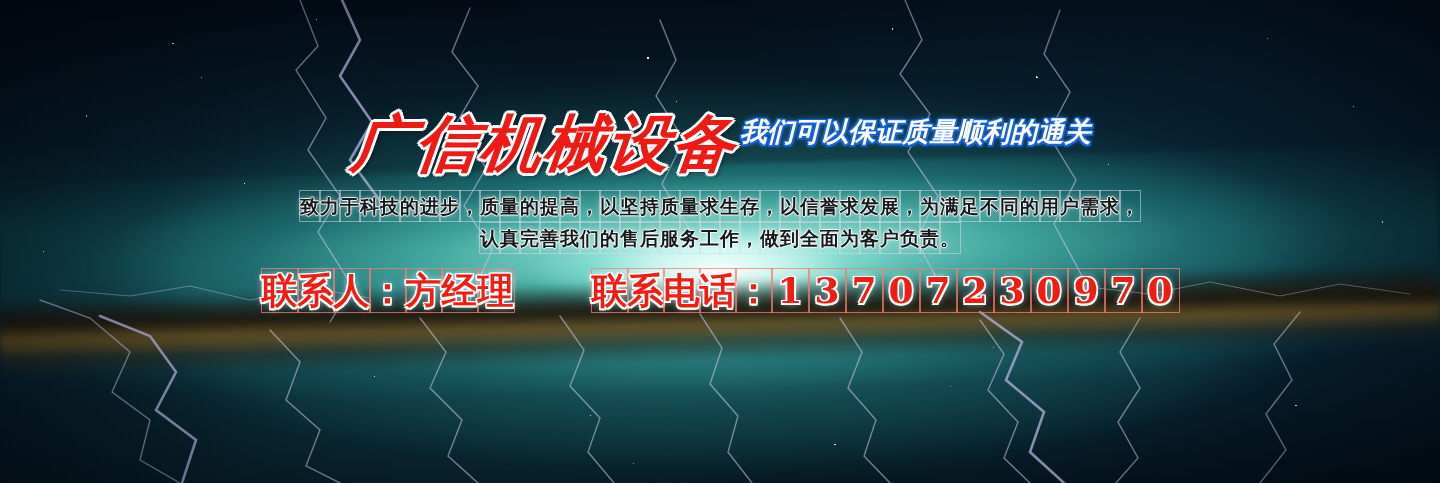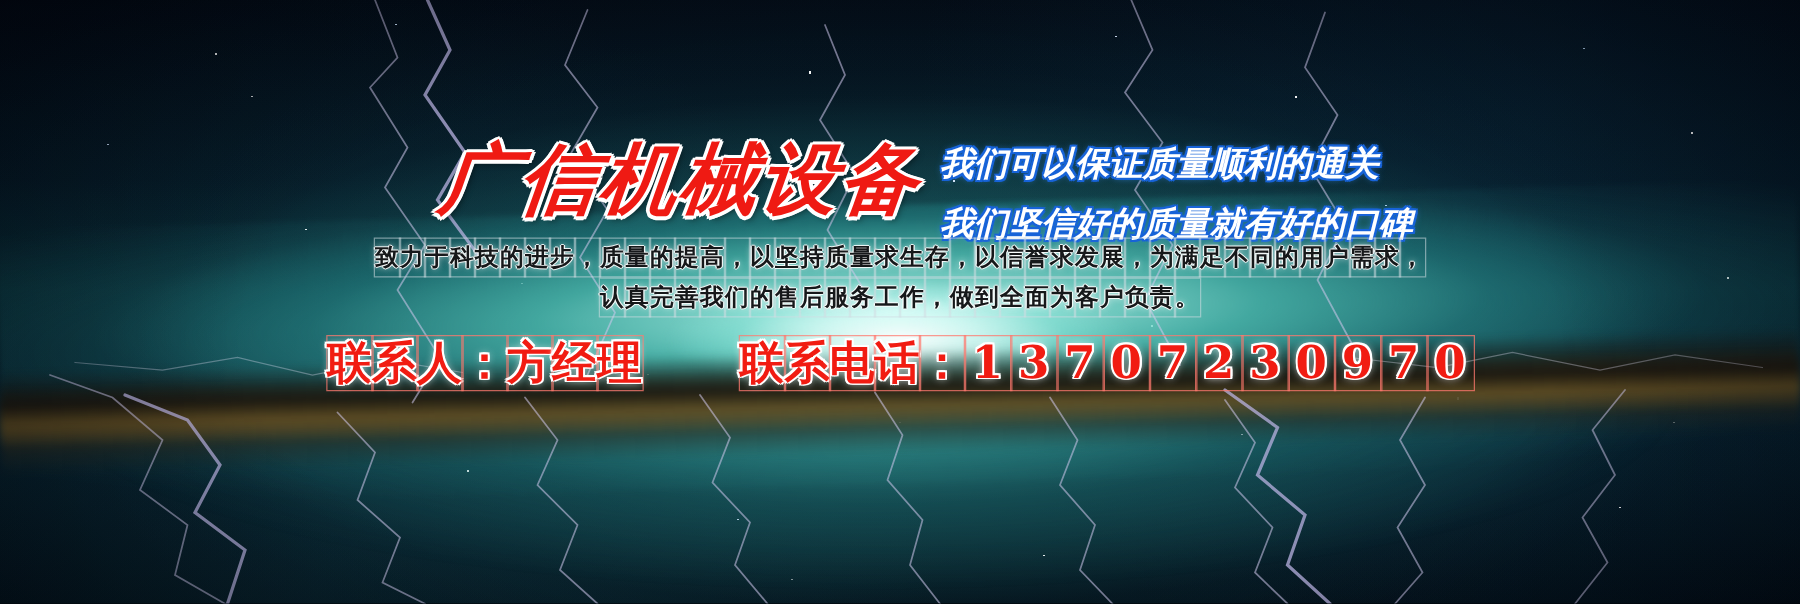--- a/index.html
+++ b/index.html
@@ -171,25 +171,25 @@
     white-space: nowrap;
     transform: skewX(-6deg);
     text-shadow:
       2px 0 0 #fff, -2px 0 0 #fff, 0 2px 0 #fff, 0 -2px 0 #fff,
       2px 2px 0 #fff, -2px 2px 0 #fff, 2px -2px 0 #fff, -2px -2px 0 #fff,
       3px 0 0 #fff, -3px 0 0 #fff, 0 3px 0 #fff, 0 -3px 0 #fff,
       3px 3px 5px rgba(0,0,0,0.45);
   }
 
   .slogan-pair {
-    margin-left: 16px;
+    margin-left: 4px;
     margin-top: 8px;
     display: flex;
     flex-direction: column;
-    gap: 17px;
+    gap: 1px;
   }
 
   .slogan-line {
     font-family: "DejaVu Sans", sans-serif;
     font-weight: bold;
     font-style: italic;
     font-size: 27px;
     line-height: 31px;
     letter-spacing: 0px;
     color: #ffffff;
@@ -302,21 +302,20 @@
 
   <div class="bg-layer bg-vignette"></div>
 
   <div class="content">
 
     <div class="title-row">
       <div class="brand-title">广信机械设备</div>
 
       <div class="slogan-pair">
         <div class="slogan-line">我们可以保证质量顺利的通关</div>
-        <div class="slogan-line">我们坚信好的质量就有好的口碑</div>
       </div>
     </div>
 
     <div class="desc-block">
       <div class="desc-line"><span class="ch">致</span><span class="ch">力</span><span class="ch">于</span><span class="ch">科</span><span class="ch">技</span><span class="ch">的</span><span class="ch">进</span><span class="ch">步</span><span class="ch">，</span><span class="ch">质</span><span class="ch">量</span><span class="ch">的</span><span class="ch">提</span><span class="ch">高</span><span class="ch">，</span><span class="ch">以</span><span class="ch">坚</span><span class="ch">持</span><span class="ch">质</span><span class="ch">量</span><span class="ch">求</span><span class="ch">生</span><span class="ch">存</span><span class="ch">，</span><span class="ch">以</span><span class="ch">信</span><span class="ch">誉</span><span class="ch">求</span><span class="ch">发</span><span class="ch">展</span><span class="ch">，</span><span class="ch">为</span><span class="ch">满</span><span class="ch">足</span><span class="ch">不</span><span class="ch">同</span><span class="ch">的</span><span class="ch">用</span><span class="ch">户</span><span class="ch">需</span><span class="ch">求</span><span class="ch">，</span></div>
       <div class="desc-line"><span class="ch">认</span><span class="ch">真</span><span class="ch">完</span><span class="ch">善</span><span class="ch">我</span><span class="ch">们</span><span class="ch">的</span><span class="ch">售</span><span class="ch">后</span><span class="ch">服</span><span class="ch">务</span><span class="ch">工</span><span class="ch">作</span><span class="ch">，</span><span class="ch">做</span><span class="ch">到</span><span class="ch">全</span><span class="ch">面</span><span class="ch">为</span><span class="ch">客</span><span class="ch">户</span><span class="ch">负</span><span class="ch">责</span><span class="ch">。</span></div>
     </div>
 
     <div class="contact-row"><span class="ch">联</span><span class="ch">系</span><span class="ch">人</span><span class="ch">：</span><span class="ch">方</span><span class="ch">经</span><span class="ch">理</span><span class="gap">&nbsp;</span><span class="gap">&nbsp;</span><span class="gap">&nbsp;</span><span class="ch">联</span><span class="ch">系</span><span class="ch">电</span><span class="ch">话</span><span class="ch">：</span><span class="ch num">1</span><span class="ch num">3</span><span class="ch num">7</span><span class="ch num">0</span><span class="ch num">7</span><span class="ch num">2</span><span class="ch num">3</span><span class="ch num">0</span><span class="ch num">9</span><span class="ch num">7</span><span class="ch num">0</span></div>
 

